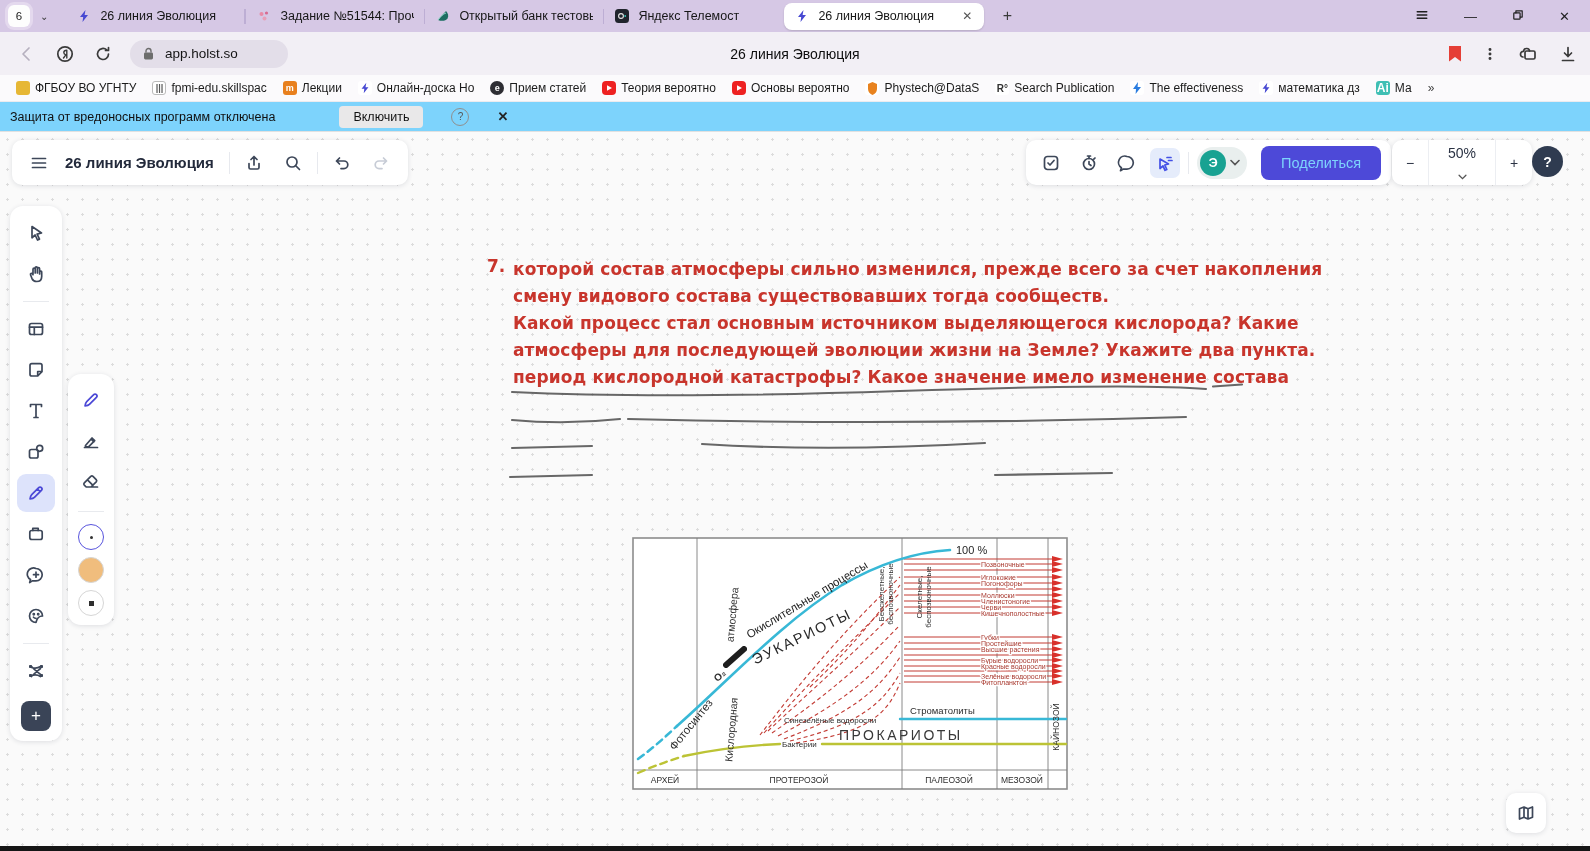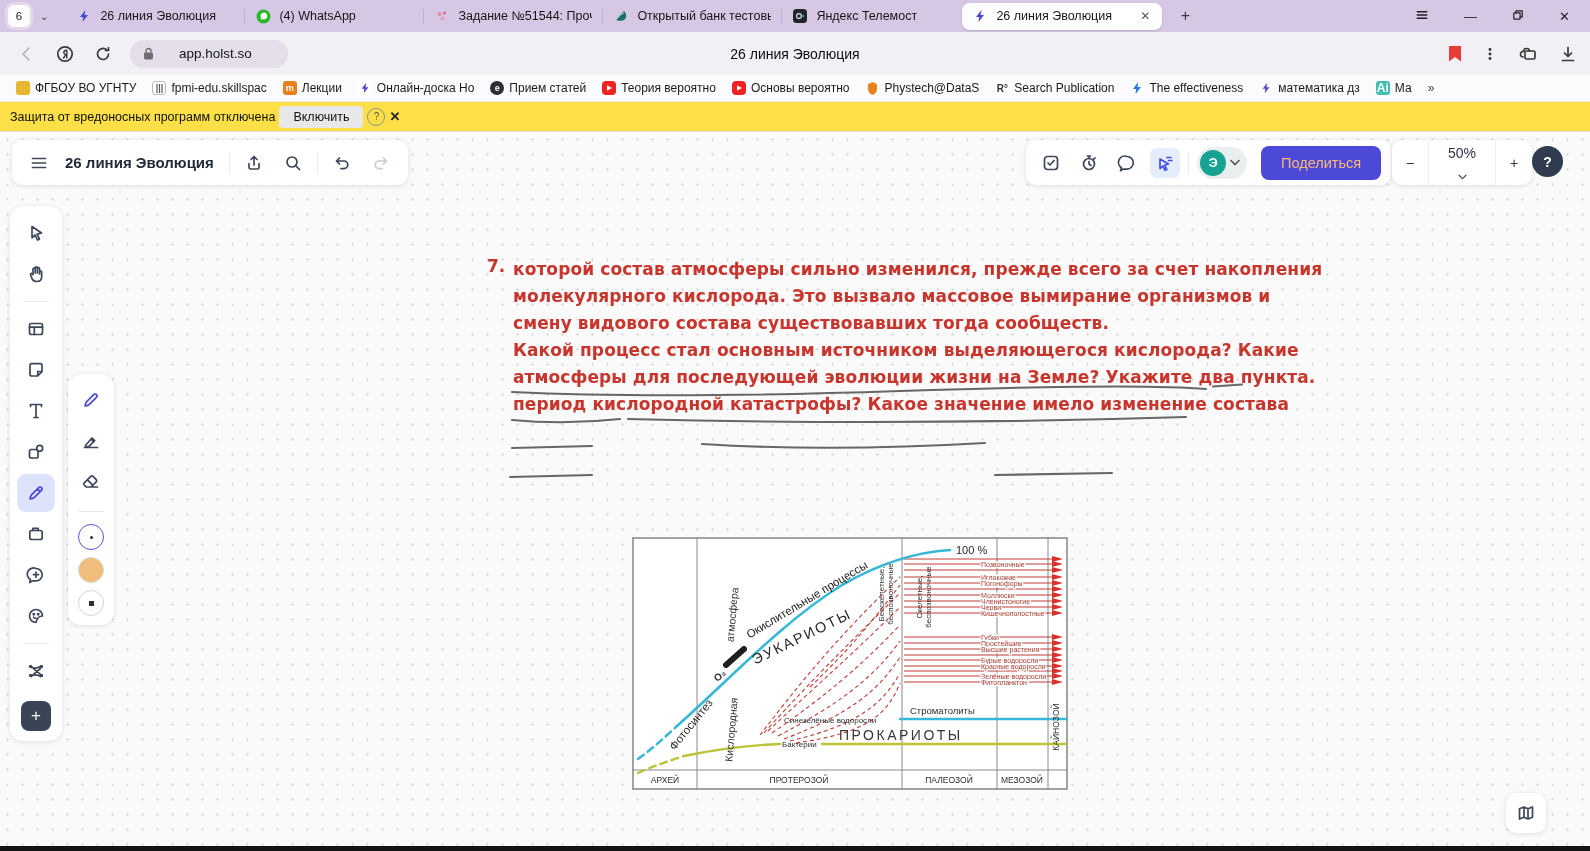--- a/index.html
+++ b/index.html
@@ -17,56 +17,56 @@
   .tab-sep { width:1px; height:15px; background:#bdaed4; }
   .favicon { width:16px; height:16px; flex:none; display:grid; place-items:center; }
   .tab-close { font-size:12px; color:#555; padding:0 2px; }
   .newtab { width:22px; height:22px; border-radius:50%; display:grid; place-items:center; font-size:16px; color:#3b3b3b; margin-left:10px; }
   .win-ctrls { margin-left:auto; display:flex; align-items:center; gap:34px; padding-right:20px; color:#1f1f1f; }
   .win-ctrls span { font-size:13px; }
 
   
   .navbar { height:43px; background:#f2eff5; display:flex; align-items:center; padding:0 12px; position:relative; }
   .nav-ibtn { width:30px; height:30px; display:grid; place-items:center; margin-right:8px; }
-  .url-pill { height:28px; background:#e3dee9; border-radius:14px; display:flex; align-items:center; gap:25px; padding:0 13px;
+  .url-pill { height:28px; background:#e3dee9; border-radius:14px; display:flex; align-items:center; gap:11px; padding:0 13px;
     font-size:13.5px; color:#141414; margin-left:4px; min-width:158px; }
   .page-title-center { position:absolute; left:0; right:0; text-align:center; font-size:14px; color:#0d0d0d; pointer-events:none; }
   .nav-right { margin-left:auto; display:flex; align-items:center; gap:20px; z-index:2; }
 
   
   .bmbar { height:27px; background:#fbfafc; display:flex; align-items:center; padding:0 8px; font-size:12px; color:#1b1b1b;
     border-bottom:1px solid #ecebef; overflow:hidden; }
   .bm { display:flex; align-items:center; gap:5px; padding:0 8px; white-space:nowrap; }
   .bm-ico { width:14px; height:14px; border-radius:3px; display:grid; place-items:center; font-size:9px; font-weight:700; color:#fff; flex:none; }
 
   
-  .warnbar { height:30px; background:#fde047; border-bottom:1px solid #e1e1e1; display:flex; align-items:center; gap:4px;
+  .warnbar { height:30px; background:#7dd3fc; border-bottom:1px solid #e1e1e1; display:flex; align-items:center; gap:28px;
     padding:0 10px; font-size:12.5px; color:#101010; }
-  .enable-btn { background:#e9e8e9; border-radius:4px; padding:4px 14px; font-size:12.5px; color:#111; }
+  .enable-btn { background:#e9e8e9; border-radius:4px; padding:4px 14px; font-size:12.5px; color:#111;margin-left:36px; }
   .q-circle { width:18px; height:18px; border:1.4px solid #8f8f8f; border-radius:50%; display:grid; place-items:center;
     font-size:10px; color:#555; }
   .warn-close { font-size:13px; font-weight:700; color:#222; }
 
   
   .workspace { position:absolute; top:132px; left:0; right:0; bottom:5px; background:#fafafa;
     background-image:radial-gradient(circle,#dcdcdc 1.1px,transparent 1.25px); background-size:15px 15px; overflow:hidden; }
   .card { background:#fff; border-radius:10px; box-shadow:0 1px 5px rgba(30,35,60,.13); }
   .ibtn { width:30px; height:30px; border-radius:7px; display:grid; place-items:center; }
   .ic { width:20px; height:20px; stroke:#3d4759; stroke-width:1.7; fill:none; stroke-linecap:round; stroke-linejoin:round; }
   .vdiv { width:1px; height:22px; background:#e7e9ee; }
 
   .tl-toolbar { position:absolute; left:12px; top:8px; height:45px; display:flex; align-items:center; gap:9px; padding:0 12px; }
   .board-title { font-size:15px; font-weight:700; color:#232a3b; margin:0 6px 0 2px; }
 
   .tr-toolbar { position:absolute; left:1026px; top:8px; height:45px; display:flex; align-items:center; gap:8px; padding:0 10px; }
   .ibtn.active-tool { background:#e5ecfb; }
   .avatar-pill { display:flex; align-items:center; gap:4px; background:#e9efee; border-radius:16px; padding:3px 7px 3px 3px; }
   .avatar { width:26px; height:26px; border-radius:50%; background:#18a292; color:#fff; font-size:13px; font-weight:700;
     display:grid; place-items:center; }
-  .share-btn { background:#4d49d8; color:#fdba74; font-size:14.5px; border-radius:8px; padding:9px 20px; margin-left:6px; }
+  .share-btn { background:#4d49d8; color:#7dd3fc; font-size:14.5px; border-radius:8px; padding:9px 20px; margin-left:6px; }
   .zoom-card { position:absolute; left:1392px; top:8px; height:45px; width:140px; display:flex; align-items:center; }
   .zoom-card .zseg { display:grid; place-items:center; height:100%; font-size:14px; color:#2b3344; }
   .zoom-minus,.zoom-plus { width:36px; font-size:17px; }
   .zoom-val { flex:1; gap:4px; display:flex; align-items:center; justify-content:center; border-left:1px solid #eceef2; border-right:1px solid #eceef2; }
   .help-btn { position:absolute; left:1532px; top:14px; width:31px; height:31px; border-radius:50%; background:#2f3b50; color:#fff;
     display:grid; place-items:center; font-size:14px; font-weight:700; }
 
   .left-toolbar { position:absolute; left:10px; top:74px; width:52px; border-radius:13px; padding:8px 0 10px;
     display:flex; flex-direction:column; align-items:center; gap:3px; }
   .tool { width:38px; height:38px; border-radius:9px; display:grid; place-items:center; }
@@ -108,29 +108,20 @@
 
   <div class="tab">
     <span class="favicon">
       <svg width="14" height="14" viewBox="0 0 14 14">
           <path d="M8.5 1 3 8h3.2L5.5 13 11 6H7.6z" fill="#4749d2"></path>
         </svg>
       </span>
     <span class="t-title">26 линия Эволюция</span>
   </div>
   <div class="tab-sep"></div>
-  <div class="tab">
-    <span class="favicon">
-      <svg width="15" height="15" viewBox="0 0 15 15">
-          <circle cx="7.5" cy="7.5" r="7" fill="#2bb826"></circle>
-          <path d="M4.5 10.5 5 8.7a3.4 3.4 0 1 1 1.4 1.3z" fill="#fff"></path>
-        </svg>
-      </span>
-    <span class="t-title">(4) WhatsApp</span>
-  </div>
   <div class="tab-sep"></div>
   <div class="tab">
     <span class="favicon">
       <svg width="14" height="14" viewBox="0 0 14 14">
           <circle cx="4.5" cy="5" r="2" fill="#e88aa6"></circle>
           <circle cx="9.5" cy="4" r="1.6" fill="#d86a92"></circle>
           <circle cx="7.5" cy="9.5" r="2" fill="#e8a0b8"></circle>
         </svg>
       </span>
     <span class="t-title">Задание №51544: Прочит</span>
@@ -486,21 +477,20 @@
       </span>
     <span class="size-dot color-swatch"></span>
     <span class="size-dot">
         <span class="d2"></span>
       </span>
   </div>
 
   <div class="q-num">7.</div>
   <div class="q-lines">
     <div>которой состав атмосферы сильно изменился, прежде всего за счет накопления</div>
-    <div>молекулярного кислорода. Это вызвало массовое вымирание организмов и</div>
     <div>смену видового состава существовавших тогда сообществ.</div>
     <div>Какой процесс стал основным источником выделяющегося кислорода? Какие</div>
     <div>атмосферы для последующей эволюции жизни на Земле? Укажите два пункта.</div>
     <div>период кислородной катастрофы? Какое значение имело изменение состава</div>
   </div>
 
   <svg class="underlines" width="790" height="115" viewBox="0 0 790 115">
     <g stroke="#474747" stroke-width="2.1" fill="none" stroke-linecap="round" opacity="0.82">
       <path d="M32 12 Q180 19 420 11 T726 9"></path>
       <path d="M733 6.5 762 4.5"></path>

